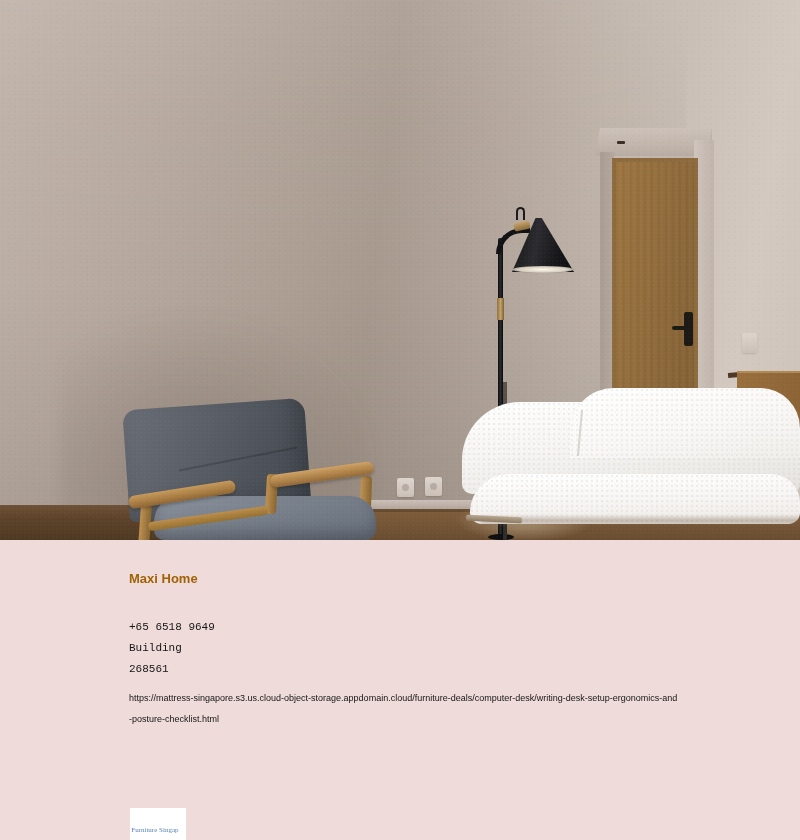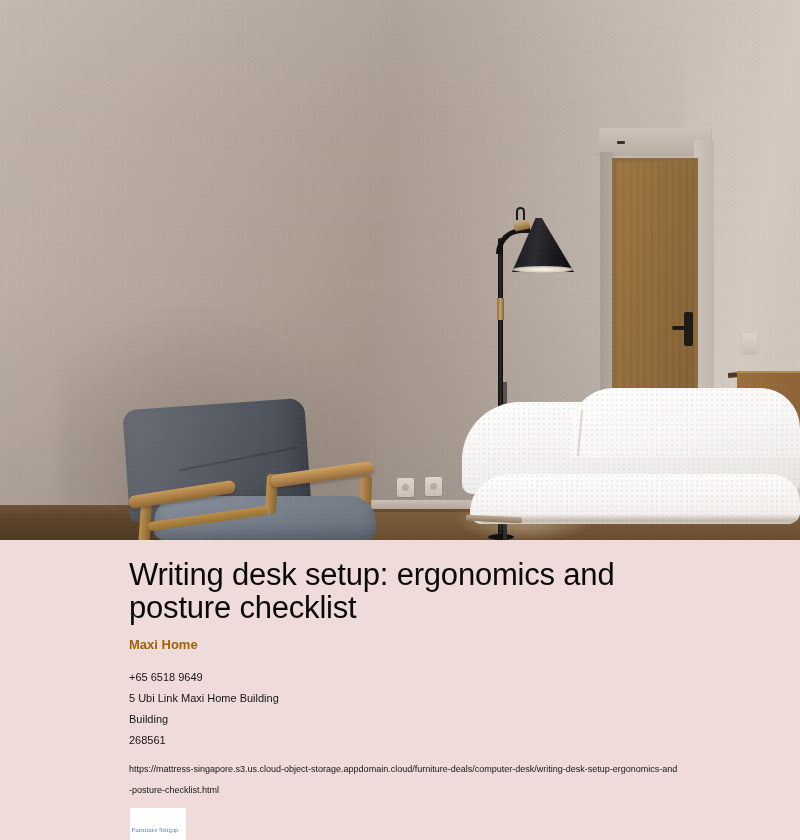--- a/index.html
+++ b/index.html
@@ -439,21 +439,22 @@
     max-width: 540px;
   }
   .brand {
     margin: 11px 0 0 0;
     font-size: 13px;
     line-height: 20px;
     font-weight: 700;
     color: #a16207;
   }
   .contact {
-    margin-top: 12px;
+    margin-top: 28px;
+    font-family: Liberation Mono, monospace;
   }
   .contact-line {
     font-size: 11px;
     line-height: 21px;
     color: #151515;
     white-space: nowrap;
   }
   .url-block {
     margin-top: 8px;
     font-size: 9px;
@@ -549,27 +550,25 @@
       <div class="sofa-shadow-under"></div>
       <div class="sofa-leg"></div>
     </div>
 
     <div class="photo-grain"></div>
   </div>
 
   <div class="info">
     <div class="info-inner">
 
-      <h1 class="title">Writing desk setup: ergonomics and posture checklist</h1>
 
       <div class="brand">Maxi Home</div>
 
       <div class="contact">
         <div class="contact-line">+65 6518 9649</div>
-        <div class="contact-line">5 Ubi Link Maxi Home Building</div>
         <div class="contact-line">Building</div>
         <div class="contact-line">268561</div>
       </div>
 
       <div class="url-block">
         <div class="url-line">https://mattress-singapore.s3.us.cloud-object-storage.appdomain.cloud/furniture-deals/computer-desk/writing-desk-setup-ergonomics-and</div>
         <div class="url-line">-posture-checklist.html</div>
       </div>
 
     </div>

